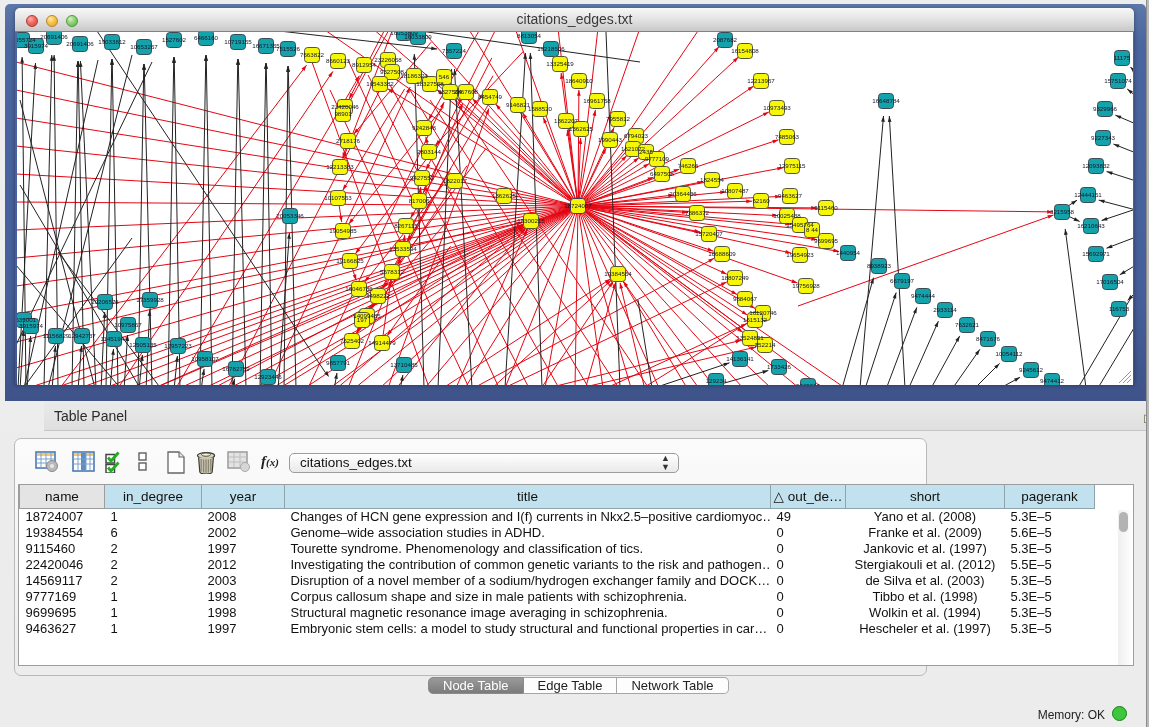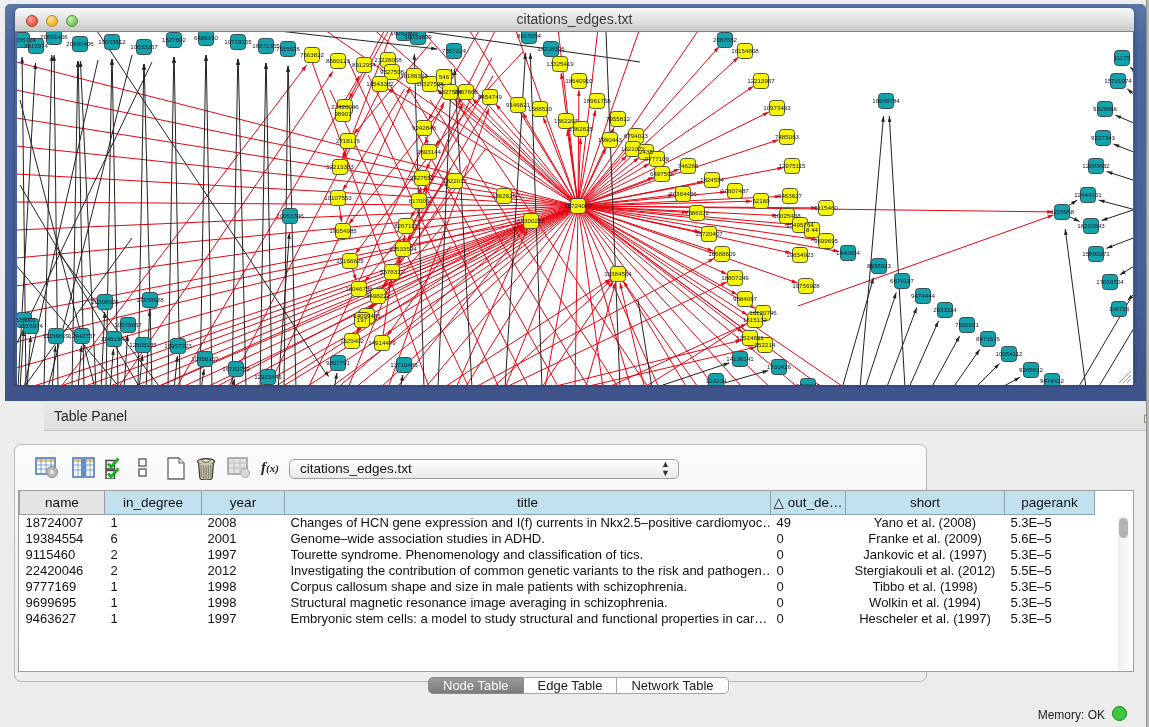--- a/index.html
+++ b/index.html
@@ -15,21 +15,21 @@
 .tl.yel { left:31px; background:radial-gradient(circle at 35% 30%, #ffe9b0, #f7c245 45%, #e59e22); border:1px solid #b8862c; }
 .tl.grn { left:51px; background:radial-gradient(circle at 35% 30%, #d2f0c0, #8ed178 45%, #55b340); border:1px solid #4f9a3c; }
 .tl { top:6.5px; }
 #canvas { position:absolute; left:2px; top:24px; width:1116px; height:353px; background:#fff; overflow:hidden; }
 #tpheader { position:absolute; left:0; top:401px; width:1149px; height:30px;
   background:linear-gradient(180deg,#eaeaea,#dfdfdf); border-bottom:1px solid #c6c6c6;margin-left:44px; }
 #tpheader .t { position:absolute; left:10px; top:7px; font-size:14px; color:#2b2b2b; }
 #tpclose { position:absolute; left:1124px; top:6px; font-size:15px; font-weight:bold; color:#111; }
 #tpfloat { position:absolute; left:1100px; top:11px; width:11px; height:11px; }
 #lower { position:absolute; left:0; top:431px; width:1149px; height:296px; background:#ececec; }
-#panel { position:absolute; left:14px; top:13px; width:913px; height:238px; border:1px solid #b9b9b9;
+#panel { position:absolute; left:14px; top:7px; width:913px; height:238px; border:1px solid #b9b9b9;
   border-radius:7px; background:linear-gradient(180deg,#fbfbfb,#ededed); }
 #combo { position:absolute; left:274px; top:14px; width:390px; height:20px; border:1px solid #9d9d9d;
   border-radius:5px; background:linear-gradient(180deg,#ffffff,#e9e9e9); font-size:13.5px; color:#111;
   line-height:18px; padding-left:10px; }
 #combo .ud { position:absolute; right:8px; top:0px; font-size:9px; color:#333; line-height:9px; }
 #tablewrap { position:absolute; left:3px; top:45px; width:1116px; height:182px; background:#fff;
   border:1px solid #9d9d9d; border-radius:0; overflow:hidden; }
 table { border-collapse:collapse; table-layout:fixed; width:1075px; font-size:13px; color:#111; }
 col.w0{width:85px} col.w1{width:97px} col.w2{width:83px} col.w3{width:486px}
 col.w4{width:75px} col.w5{width:159px} col.w6{width:90px}
@@ -847,21 +847,21 @@
                 <td class="c1">1</td>
                 <td class="c2">2008</td>
                 <td class="c3">Changes of HCN gene expression and I(f) currents in Nkx2.5–positive cardiomyoc…</td>
                 <td class="c4">49</td>
                 <td class="c5">Yano et al. (2008)</td>
                 <td class="c6">5.3E–5</td>
               </tr>
               <tr>
                 <td class="c0">19384554</td>
                 <td class="c1">6</td>
-                <td class="c2">2001</td>
+                <td class="c2">2002</td>
                 <td class="c3">Genome–wide association studies in ADHD.</td>
                 <td class="c4">0</td>
                 <td class="c5">Franke et al. (2009)</td>
                 <td class="c6">5.6E–5</td>
               </tr>
               <tr>
                 <td class="c0">9115460</td>
                 <td class="c1">2</td>
                 <td class="c2">1997</td>
                 <td class="c3">Tourette syndrome. Phenomenology and classification of tics.</td>
@@ -870,20 +870,29 @@
                 <td class="c6">5.3E–5</td>
               </tr>
               <tr>
                 <td class="c0">22420046</td>
                 <td class="c1">2</td>
                 <td class="c2">2012</td>
                 <td class="c3">Investigating the contribution of common genetic variants to the risk and pathogen…</td>
                 <td class="c4">0</td>
                 <td class="c5">Stergiakouli et al. (2012)</td>
                 <td class="c6">5.5E–5</td>
+              </tr>
+              <tr>
+                <td class="c0">14569117</td>
+                <td class="c1">2</td>
+                <td class="c2">2003</td>
+                <td class="c3">Disruption of a novel member of a sodium/hydrogen exchanger family and DOCK…</td>
+                <td class="c4">0</td>
+                <td class="c5">de Silva et al. (2003)</td>
+                <td class="c6">5.3E–5</td>
               </tr>
               <tr>
                 <td class="c0">9777169</td>
                 <td class="c1">1</td>
                 <td class="c2">1998</td>
                 <td class="c3">Corpus callosum shape and size in male patients with schizophrenia.</td>
                 <td class="c4">0</td>
                 <td class="c5">Tibbo et al. (1998)</td>
                 <td class="c6">5.3E–5</td>
               </tr>

